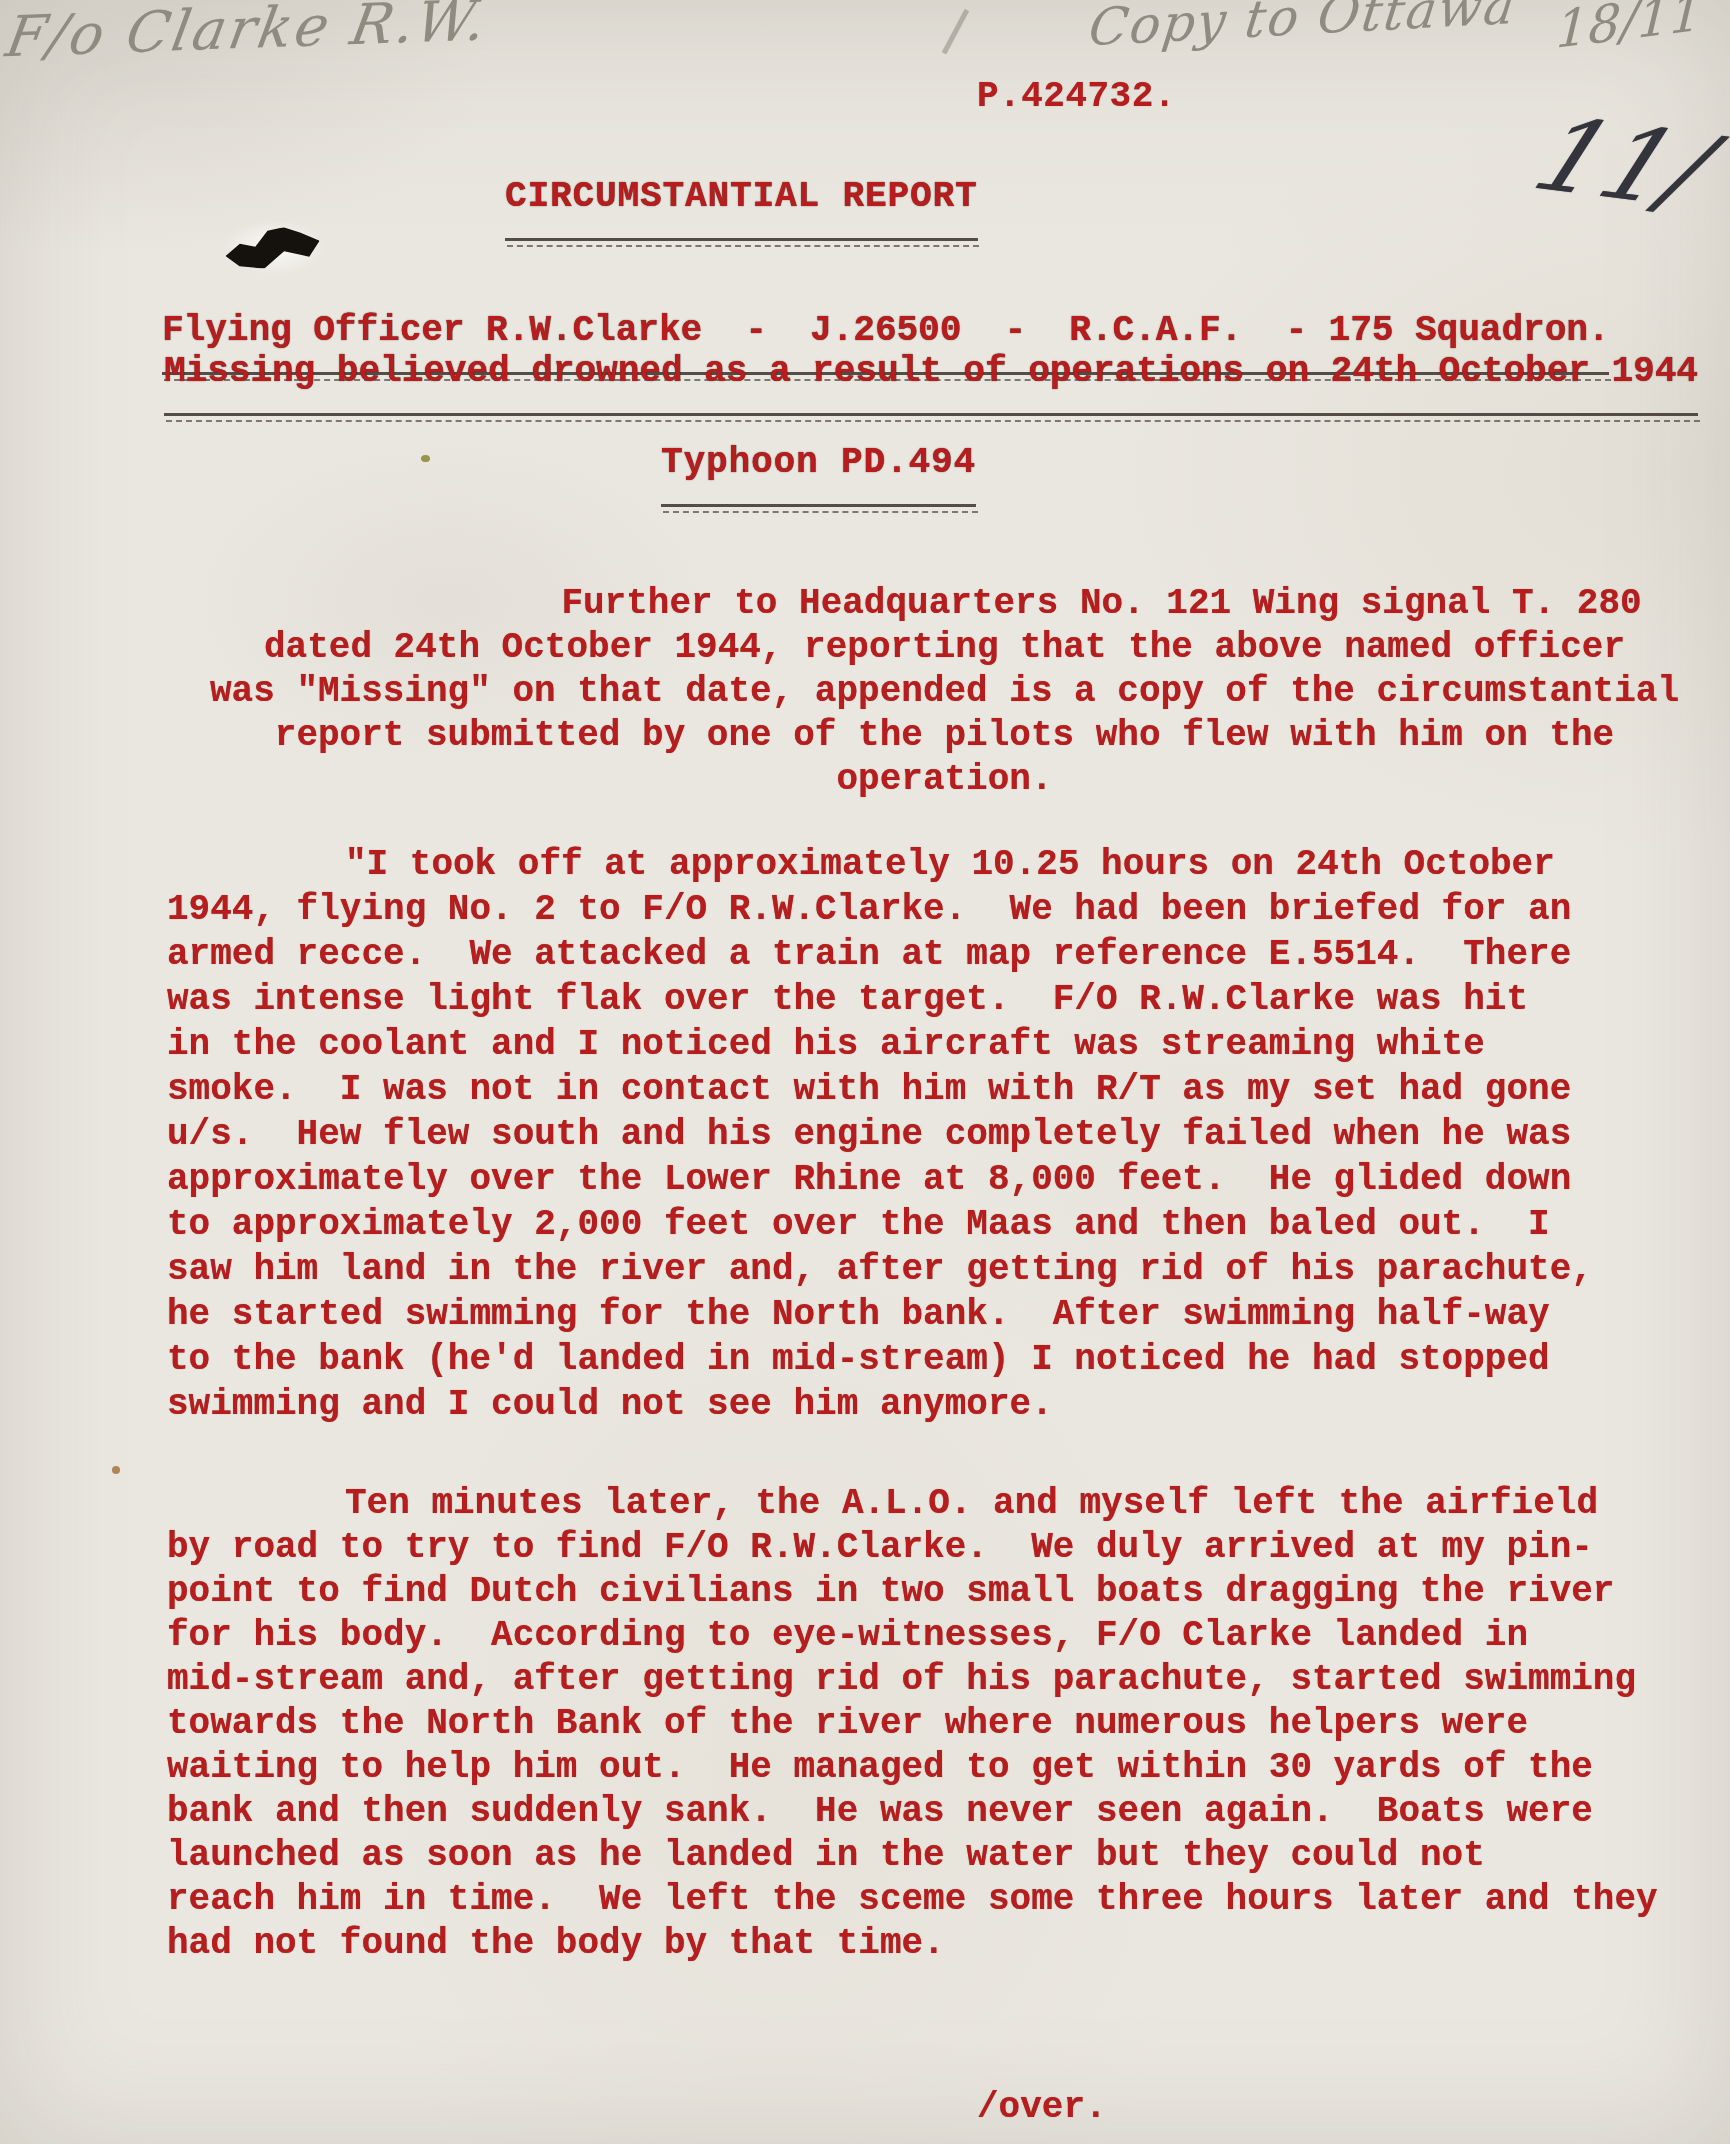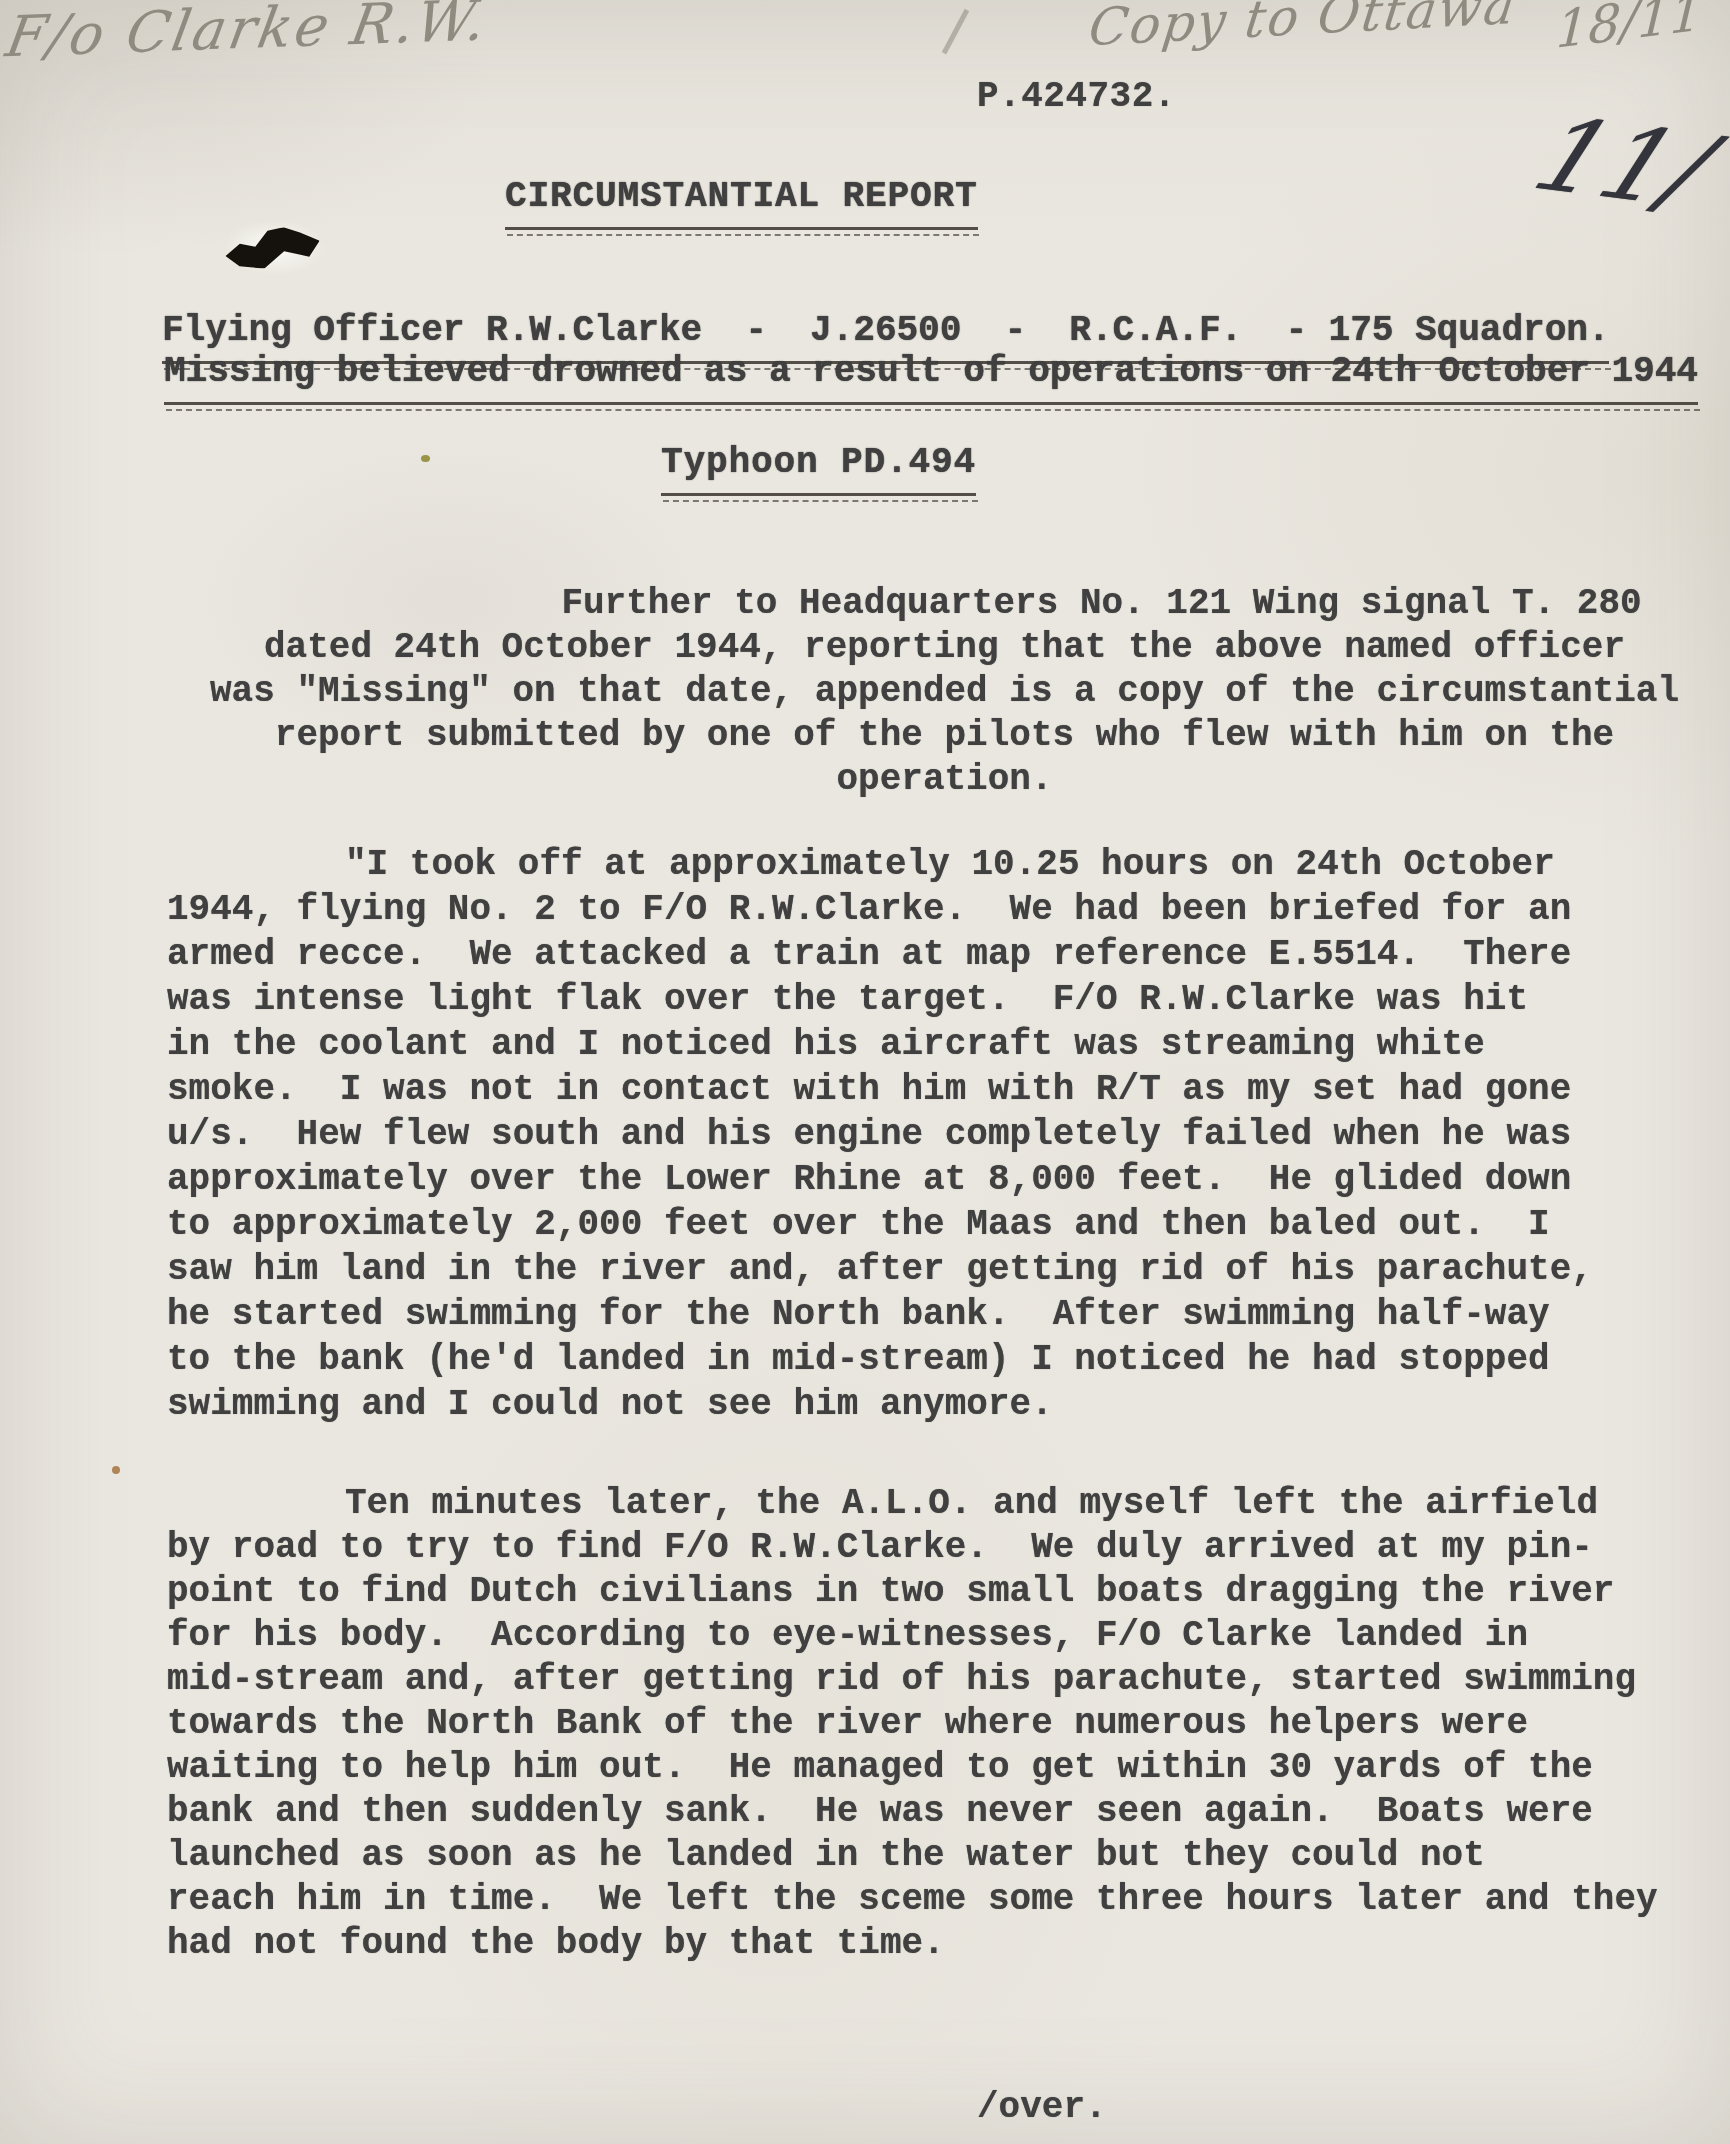--- a/index.html
+++ b/index.html
@@ -23,35 +23,35 @@
       radial-gradient(382px 236px at 26% 28%, rgba(142,134,120,0.08), transparent 70%),
       radial-gradient(455px 345px at 70% 55%, rgba(210,204,188,0.10), transparent 70%),
       linear-gradient(180deg, rgba(188,182,167,0.10), rgba(188,182,167,0) 12%);
     box-shadow: inset 0 0 127px rgba(125,118,104,0.22);
     pointer-events: none;
   }
 
   
   .typed {
     position: absolute;
-    color: #404040;
+    color: #b91c1c;
     font-weight: 700;
     white-space: pre;
     text-shadow: 0 0 0.9px rgba(56,52,45,0.65);
   }
   .head { text-shadow: 0 0 1.3px rgba(46,42,36,0.85), 0.5px 0 0 rgba(46,42,36,0.45); }
 
   .ref     { left: 977px; top: 76px;  font-size: 36px; letter-spacing: 0.5px; }
   .title   { left: 505px;  top: 176px; font-size: 36px; letter-spacing: 0.9px; }
   .subject { left: 162px;  top: 265px; font-size: 36px; margin-top: 45px; }
   .status  { left: 164px;  top: 351px; font-size: 36px; }
   .typhoon { left: 661px;  top: 442px; font-size: 36px; letter-spacing: 0.9px; }
 
   
-  .ul2 { padding-bottom: 10px; border-bottom: 3.6px solid rgba(56,51,43,0.85); }
+  .ul2 { padding-bottom: 21px; border-bottom: 3.6px solid rgba(56,51,43,0.85); }
   .ul2::after {
     content: "";
     position: absolute; left: 1.8px; right: -1.8px; bottom: -9px;
     border-top: 2.7px dashed rgba(56,51,43,0.62);
   }
 
   .body-text { position: absolute; left: 167px; top: 582px; width: 1555px; }
   .para { position: relative; font-size: 36px; line-height: 44px; }
   .p1 { margin: 0;           text-indent: 314px; text-align: center; }
   .p2 { margin-top: 40px;    text-indent: 178px; line-height: 45px; }

